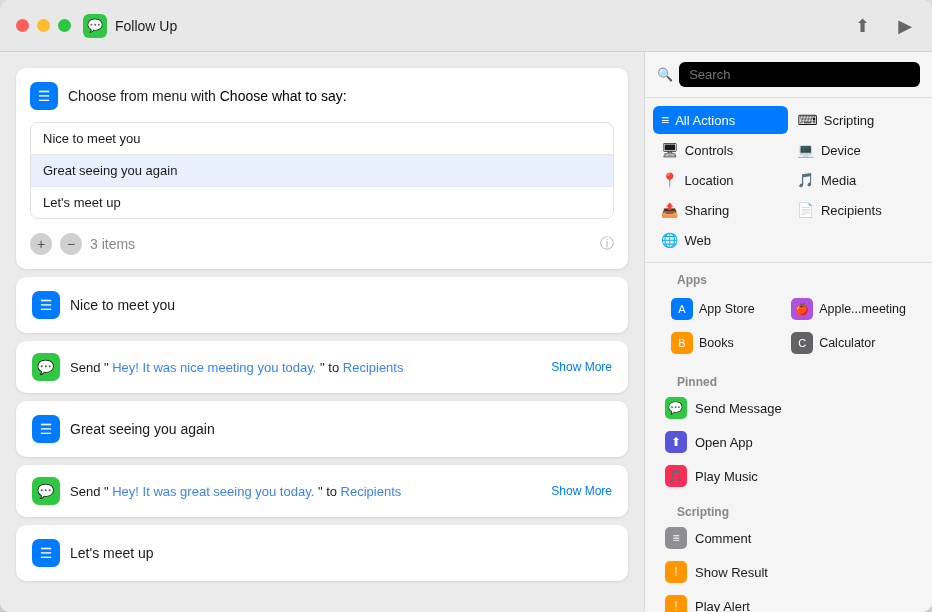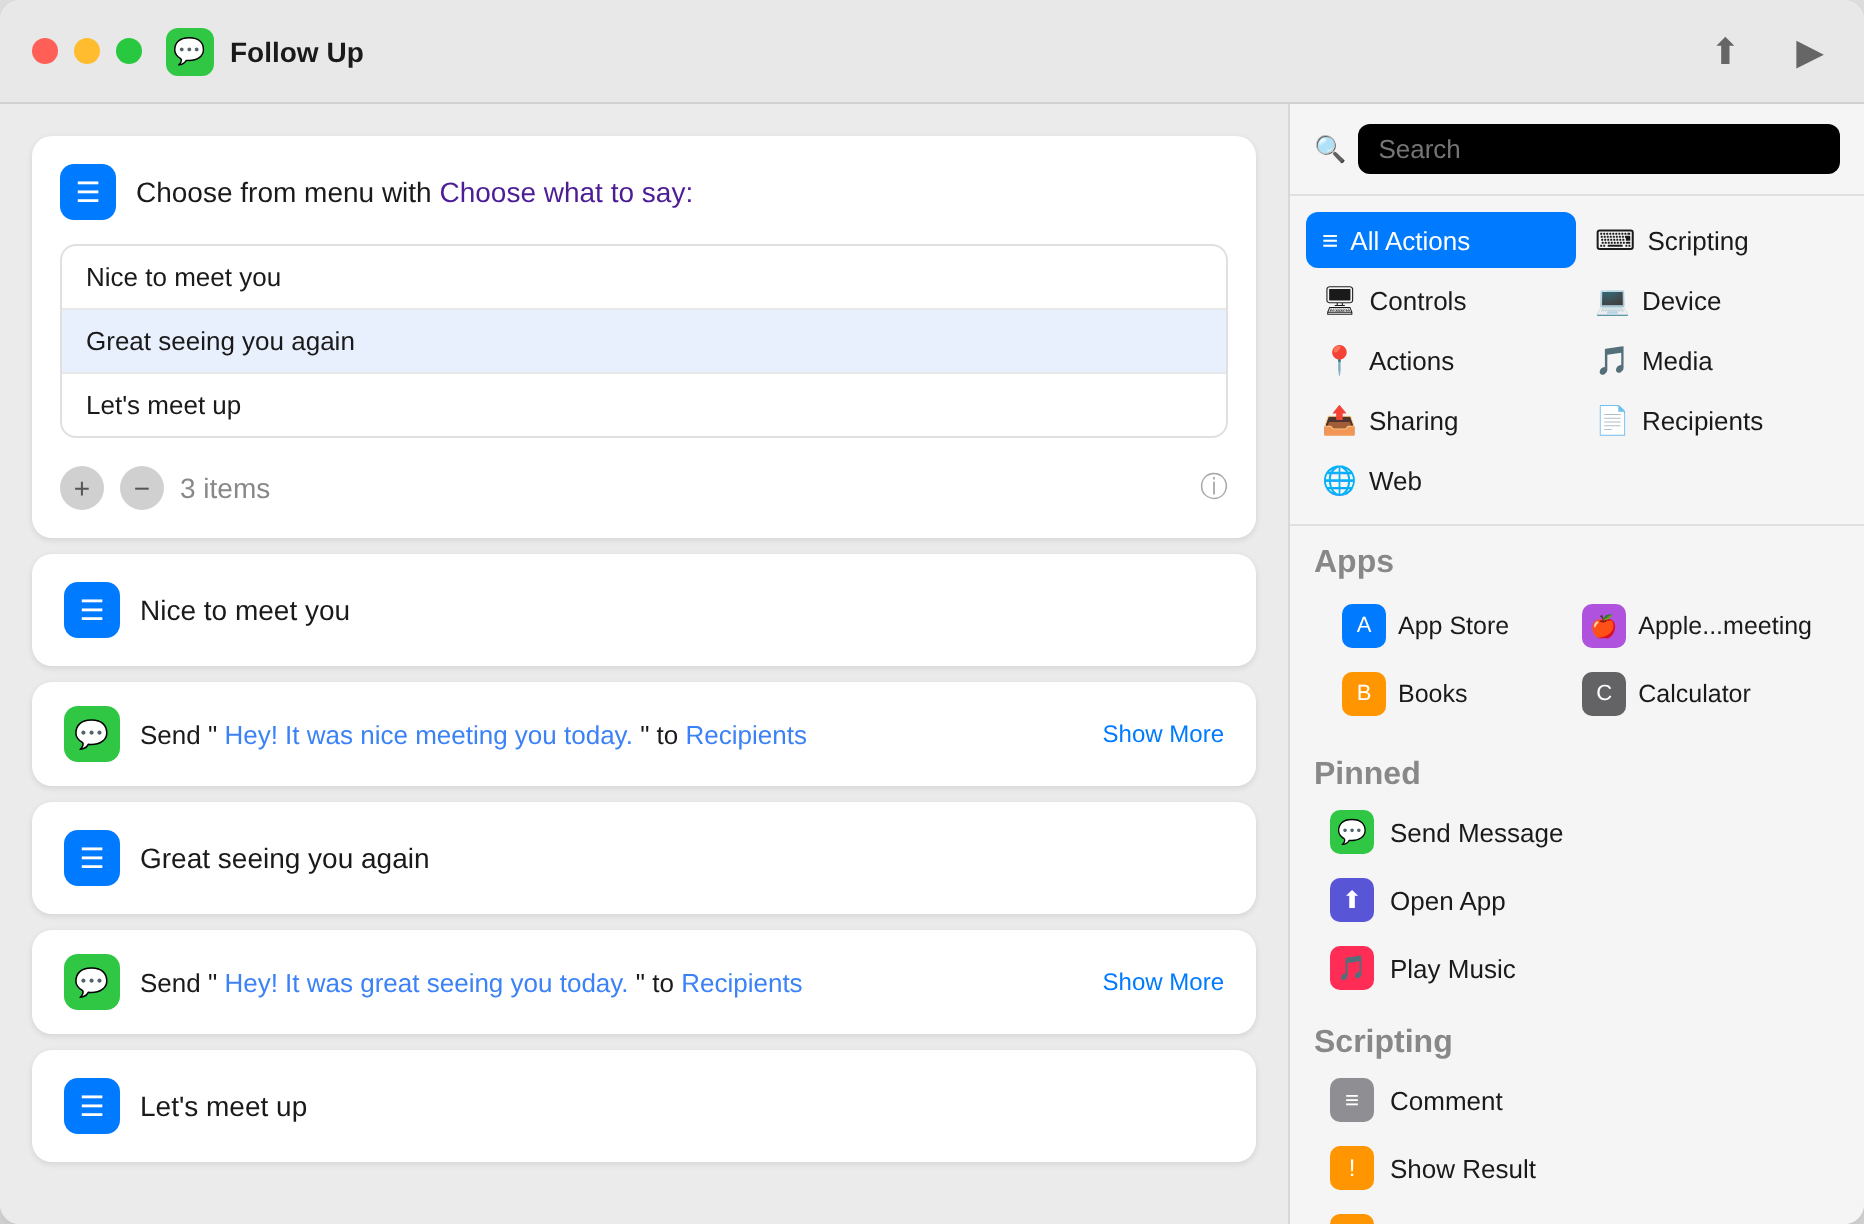--- a/index.html
+++ b/index.html
@@ -58,21 +58,21 @@
       margin-right: 8px;
       display: flex;
       align-items: center;
       justify-content: center;
       color: white;
       font-size: 13px;
     }
 
     .titlebar-title {
       font-size: 14px;
-      font-weight: 700;
+      font-weight: 400;
       color: #1a1a1a;
       flex: 1;
     }
 
     .titlebar-actions {
       display: flex;
       gap: 20px;
       align-items: center;
     }
 
@@ -140,21 +140,21 @@
 
     .icon-blue { background: #007aff; }
     .icon-green { background: #30c745; }
 
     .menu-card-header-text {
       font-size: 14px;
       color: #1a1a1a;
     }
 
     .menu-card-header-text span.link {
-      color: #4c1d95;
+      color: #000000;
       font-weight: 500;
     }
 
     .menu-items-list {
       border: 1px solid #e0e0e0;
       border-radius: 8px;
       overflow: hidden;
       margin-bottom: 10px;
     }
 
@@ -310,26 +310,27 @@
 
     .category-item .cat-icon {
       font-size: 14px;
     }
 
     .sidebar-section {
       padding: 6px 12px 2px;
     }
 
     .sidebar-section-title {
-      font-size: 16px;
+      font-size: 12px;
       font-weight: 600;
       color: #888;
       text-transform: none;
       letter-spacing: 0;
       padding: 4px 0 2px;
+      margin-left: 20px;
     }
 
     .sidebar-item {
       display: flex;
       align-items: center;
       gap: 8px;
       padding: 6px 8px;
       border-radius: 6px;
       cursor: pointer;
       font-size: 13px;
@@ -485,21 +486,21 @@
         <div class="category-item">
           <span class="cat-icon">🖥</span>
           <span>Controls</span>
         </div>
         <div class="category-item">
           <span class="cat-icon">💻</span>
           <span>Device</span>
         </div>
         <div class="category-item">
           <span class="cat-icon">📍</span>
-          <span>Actions</span>
+          <span>Location</span>
         </div>
         <div class="category-item">
           <span class="cat-icon">🎵</span>
           <span>Media</span>
         </div>
         <div class="category-item">
           <span class="cat-icon">📤</span>
           <span>Sharing</span>
         </div>
         <div class="category-item">

